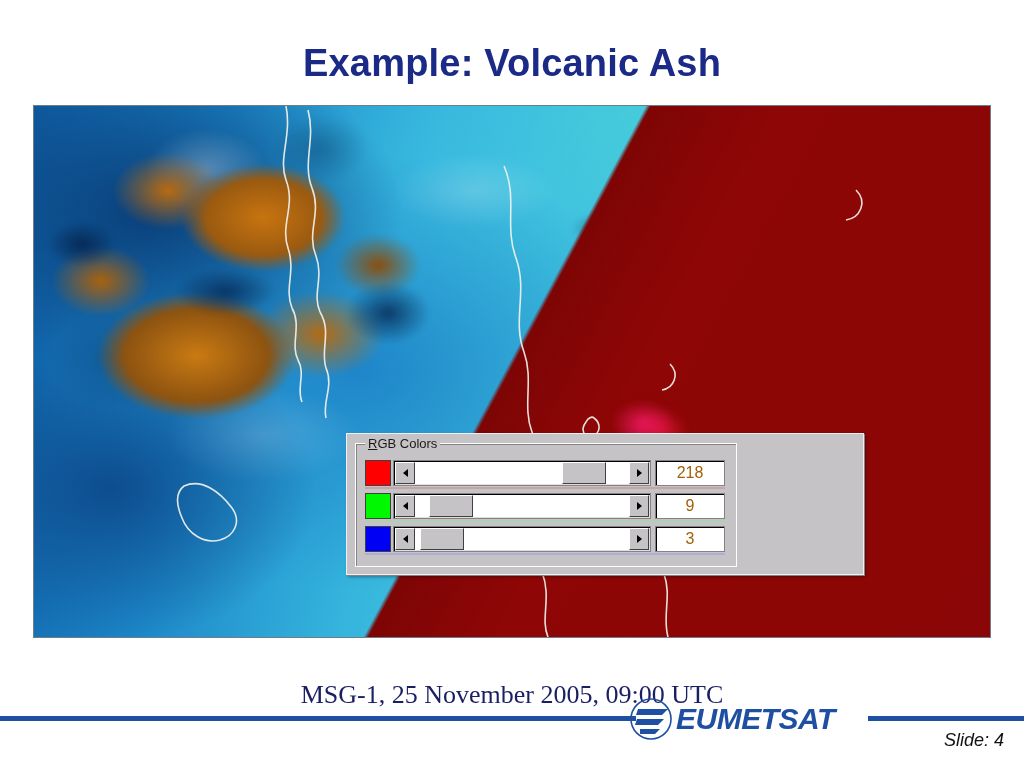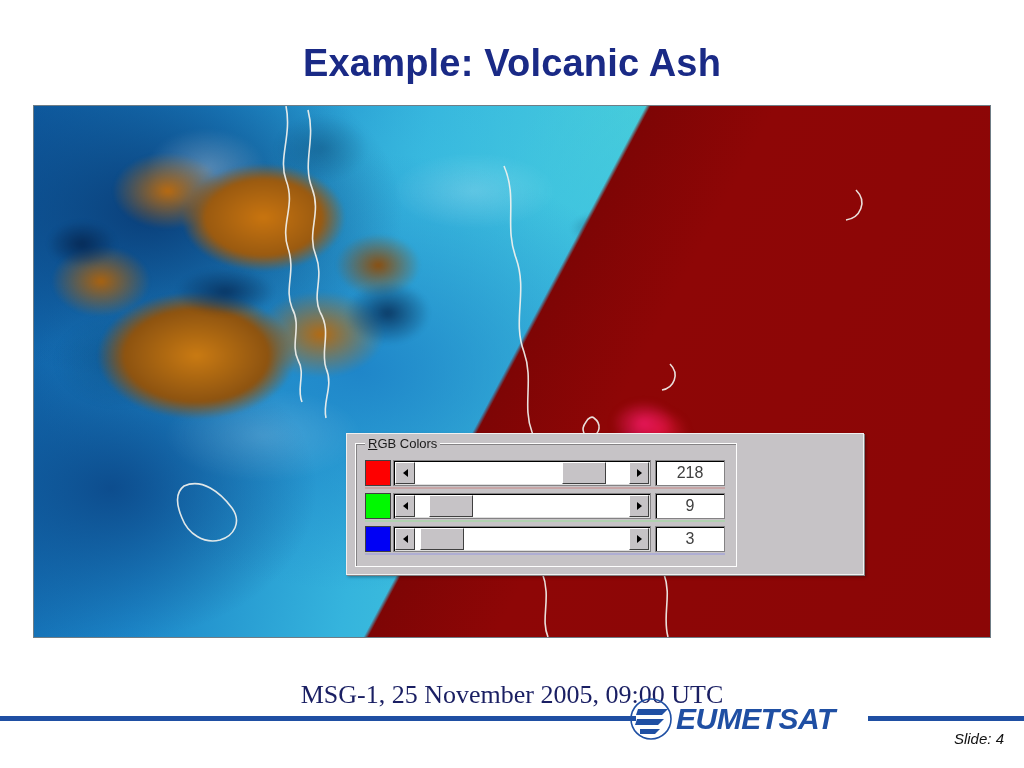--- a/index.html
+++ b/index.html
@@ -165,21 +165,21 @@
     border-top:1px solid #ffffff;border-left:1px solid #ffffff;
     border-right:1px solid #404040;border-bottom:1px solid #404040;
     box-sizing:border-box;
   }
   .valbox{
     position:absolute;left:290px;top:0;width:70px;height:26px;
     background:#ffffff;box-sizing:border-box;
     border:1px solid #848284;
     box-shadow:inset 1px 1px 0 #000000;
     display:flex;align-items:center;justify-content:center;
-    font-size:16px;color:#404040;
+    font-size:16px;color:#a16207;
   }
   .rowline{
     position:absolute;left:0;bottom:-3px;height:2px;width:360px;opacity:.55;
   }
 
   .prevswatch{
     position:absolute;left:10px;top:16px;width:86px;height:96px;
     border:1px solid #404040;box-sizing:border-box;
     box-shadow:1px 1px 0 #ffd8d8;
   }
@@ -189,21 +189,21 @@
     position:absolute;left:0;top:680px;width:1024px;text-align:center;
     font-family:"Liberation Serif",serif;font-size:26px;color:#1a1f63;
   }
 
   
   .footrule{position:absolute;left:0;top:716px;width:636px;height:5px;background:#1f4fa3;}
   .footrule2{position:absolute;left:868px;top:716px;width:156px;height:5px;background:#1f4fa3;}
   .logo{position:absolute;left:628px;top:696px;width:250px;height:46px;}
   .slideno{
     position:absolute;right:20px;top:730px;width:140px;text-align:right;
-    font-family:"Liberation Sans",sans-serif;font-size:15px;font-style:italic;
+    font-family:"Liberation Sans",sans-serif;font-size:18px;font-style:italic;
     color:#111;
   }
 </style>
 </head>
 <body>
 
 <div class="slide">
 
   <div class="title">Example: Volcanic Ash</div>
 

